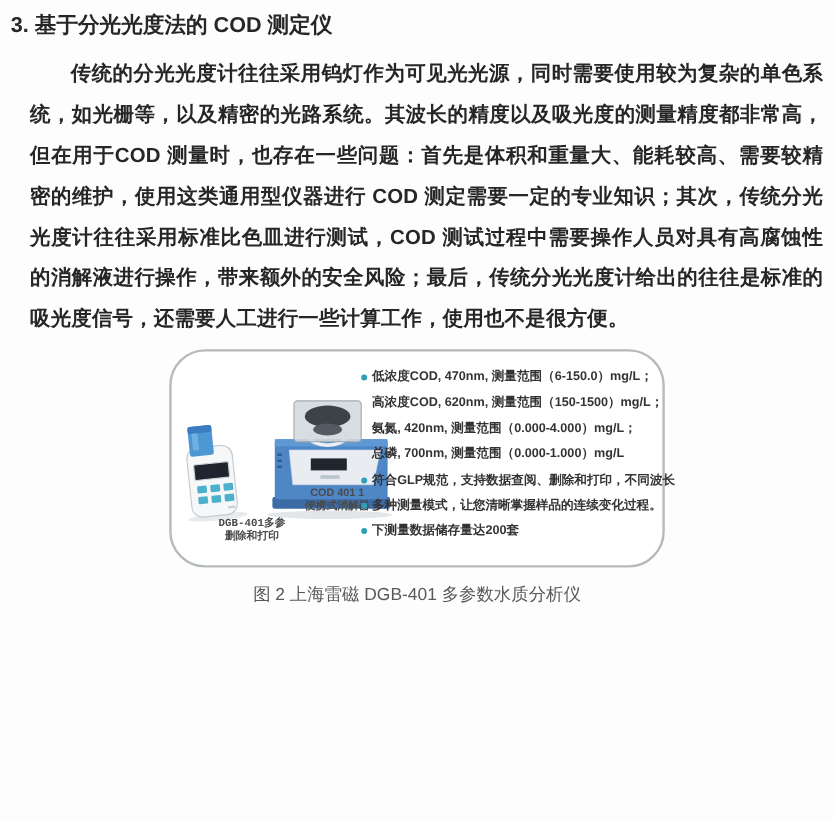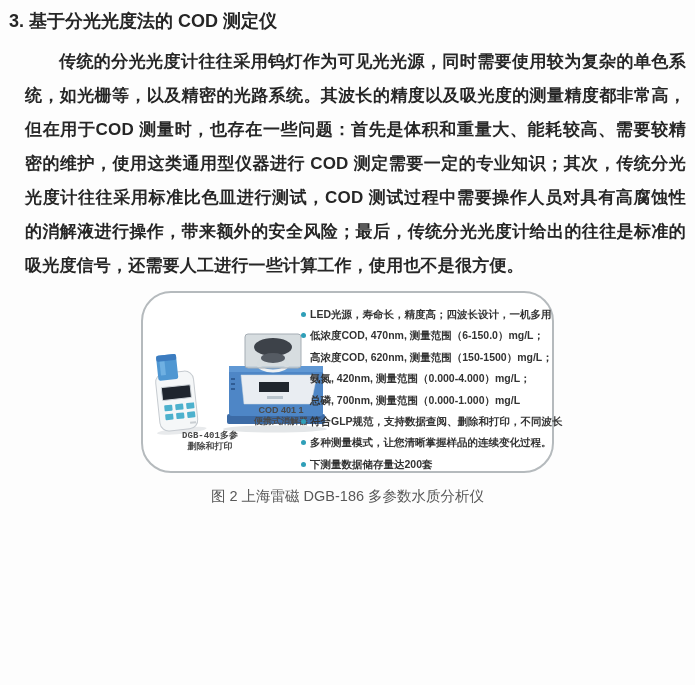--- a/index.html
+++ b/index.html
@@ -127,24 +127,20 @@
       <div>便携式消解器</div>
     </div>
     <div class="device-label label-photometer">
       <div>DGB-401多参</div>
       <div>删除和打印</div>
     </div>
 
     <div class="feature-list">
       <div class="feat">
         <span class="dot" style="background: rgb(47, 159, 184);"></span>
-        <span>LED光源，寿命长，精度高；四波长设计，一机多用</span>
-      </div>
-      <div class="feat">
-        <span class="dot" style="background: rgb(47, 159, 184);"></span>
         <span>低浓度COD, 470nm, 测量范围（6-150.0）mg/L；</span>
       </div>
       <div class="feat cont">
         <span class="dot" style="background: rgb(47, 159, 184);"></span>
         <span>高浓度COD, 620nm, 测量范围（150-1500）mg/L；</span>
       </div>
       <div class="feat cont">
         <span class="dot" style="background: rgb(47, 159, 184);"></span>
         <span>氨氮, 420nm, 测量范围（0.000-4.000）mg/L；</span>
       </div>
@@ -160,15 +156,15 @@
         <span class="dot" style="background: rgb(47, 159, 184);"></span>
         <span>多种测量模式，让您清晰掌握样品的连续变化过程。</span>
       </div>
       <div class="feat">
         <span class="dot" style="background: rgb(47, 159, 184);"></span>
         <span>下测量数据储存量达200套</span>
       </div>
     </div>
   </div>
 
-  <div class="caption">图 2 上海雷磁 DGB-186 多参数水质分析仪</div>
+  <div class="caption">图 2 上海雷磁 DGB-401 多参数水质分析仪</div>
 
 </div>
 
 </body></html>

